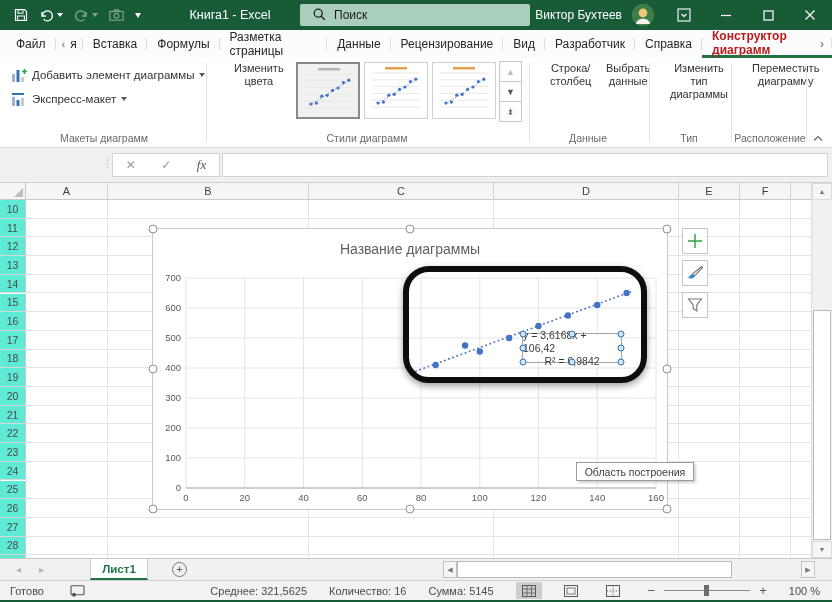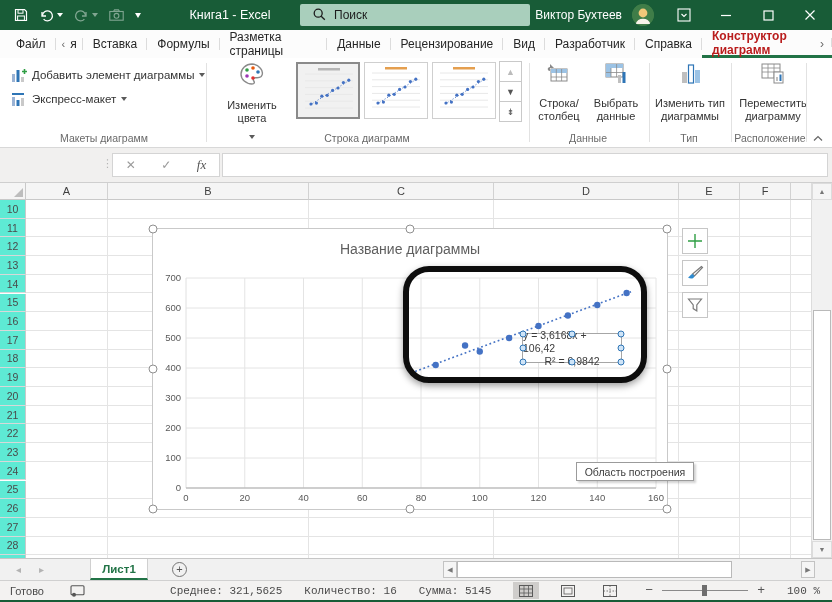--- a/index.html
+++ b/index.html
@@ -28,21 +28,21 @@
   .tab .sc{color:#6a6a6a;font-size:11px;}
   .tab-scroll-right{position:absolute;right:2px;top:30px;height:28px;width:16px;display:flex;align-items:center;justify-content:center;color:#6a6a6a;font-size:12px;}
 
   
   .ribbon{position:absolute;left:0;top:58px;right:0;height:89px;background:#fff;border-bottom:1px solid #D8D8D8;}
   .divider{position:absolute;top:5px;bottom:5px;width:1px;background:#E2E2E2;}
   .rgroup-label{position:absolute;bottom:3px;font-size:10.5px;color:#6a6a6a;text-align:center;}
   .lbl-layouts{left:8px;width:192px}.lbl-styles{left:212px;width:310px}.lbl-data{left:531px;width:114px}
   .lbl-type{left:650px;width:78px}.lbl-loc{left:730px;width:80px}
   .sbtn{position:absolute;display:flex;align-items:center;gap:5px;height:22px;font-size:11.5px;color:#333;padding:0 3px;}
-  .big-btn{position:absolute;top:4px;display:flex;flex-direction:column;align-items:center;gap:11px;
+  .big-btn{position:absolute;top:4px;display:flex;flex-direction:row;align-items:center;gap:18px;
            font-size:11px;line-height:13px;color:#333;text-align:center;}
   .caret-g{width:0;height:0;border-left:3.5px solid transparent;border-right:3.5px solid transparent;border-top:4px solid #5a5a5a;}
   .bb-caret{display:flex;justify-content:center;margin-top:-1px;}
   .gallery{position:absolute;left:296px;top:4px;display:flex;gap:4px;}
   .thumb{width:64px;height:57px;background:#fff;border:1px solid #CFCFCF;box-sizing:border-box;}
   .thumb.selected{border:2px solid #8a8a8a;background:#F1F1F1;}
   .gal-arrows{position:absolute;left:499px;top:4px;display:flex;flex-direction:column;gap:0;}
   .gal-arrows .ab{width:21px;height:19px;background:#fff;border:1px solid #C9C9C9;margin-top:-1px;
       display:flex;align-items:center;justify-content:center;font-size:9px;color:#555;}
   .collapse{position:absolute;right:9px;bottom:5px;color:#666;}
@@ -99,21 +99,21 @@
             display:flex;align-items:center;justify-content:center;color:#555;font-size:11px;line-height:1;}
   .hs-dots{position:absolute;left:452px;top:3px;color:#999;font-size:11px;}
   .hs-box{position:absolute;top:2px;height:17px;background:#F5F5F5;border:1px solid #C3C3C3;box-sizing:border-box;
           display:flex;align-items:center;justify-content:center;font-size:7px;color:#777;}
   .hs-thumb{position:absolute;left:457px;top:2px;width:275px;height:17px;background:#fff;border:1px solid #B9B9B9;box-sizing:border-box;}
 
   
   .statusbar{position:absolute;left:0;top:580px;right:0;height:22px;background:#F3F2F1;border-top:1px solid #D0D0D0;box-sizing:border-box;font-size:11px;color:#4a4a4a;}
   .statusbar::after{content:"";position:absolute;left:0;right:0;bottom:0;height:2px;background:#185C37;}
   .sb-left{position:absolute;left:10px;top:0;height:19px;display:flex;align-items:center;gap:26px;}
-  .sb-right{position:absolute;right:12px;top:0;height:19px;display:flex;align-items:center;gap:22px;font-family:Liberation Mono, monospace;}
+  .sb-right{position:absolute;right:12px;top:0;height:19px;display:flex;align-items:center;gap:22px;}
   .views{display:flex;align-items:center;gap:16px;}
   .viewbox{width:26px;height:17px;display:flex;align-items:center;justify-content:center;}
   .viewbox.sel{background:#CFCDCB;}
   .zoomctl{display:flex;align-items:center;gap:9px;color:#555;}
   .ztrack{position:relative;width:86px;height:1px;background:#8a8a8a;}
   .ztrack .notch{position:absolute;left:42px;top:-2px;width:1px;height:5px;background:#8a8a8a;}
   .ztrack .zthumb{position:absolute;left:40px;top:-5px;width:5px;height:11px;background:#6e6e6e;}
 </style>
 </head>
 <body>
@@ -330,21 +330,21 @@
             <circle cx="45.400000000000006" cy="18.6" r="1.6" fill="#4472C4"></circle>
             <circle cx="50.800000000000004" cy="16.2" r="1.6" fill="#4472C4"></circle>
           </svg>
         </div>
       </div>
     <div class="gal-arrows">
       <div class="ab" style="color:#bbb">▲</div>
       <div class="ab">▼</div>
       <div class="ab">⇟</div>
     </div>
-    <div class="rgroup-label lbl-styles">Строка диаграмм</div>
+    <div class="rgroup-label lbl-styles">Стили диаграмм</div>
     <div class="divider" style="left:529px"></div>
 
     <div class="big-btn" style="left:588px;width:56px">
       <svg width="26" height="24" viewBox="0 0 26 24">
           <rect x="3" y="2" width="17" height="13" fill="#fff" stroke="#8a8a8a"></rect>
           <rect x="3" y="2" width="17" height="4" fill="#9cc3e5"></rect>
           <rect x="3" y="6" width="5" height="9" fill="#9cc3e5"></rect>
           <path d="M8 6v9M13.6 2v13M3 10.5h17" stroke="#8a8a8a" stroke-width=".8"></path>
           <rect x="15" y="13" width="3" height="8" fill="#bfbfbf"></rect>
           <rect x="19.5" y="10" width="3" height="11" fill="#2e75b6"></rect>

